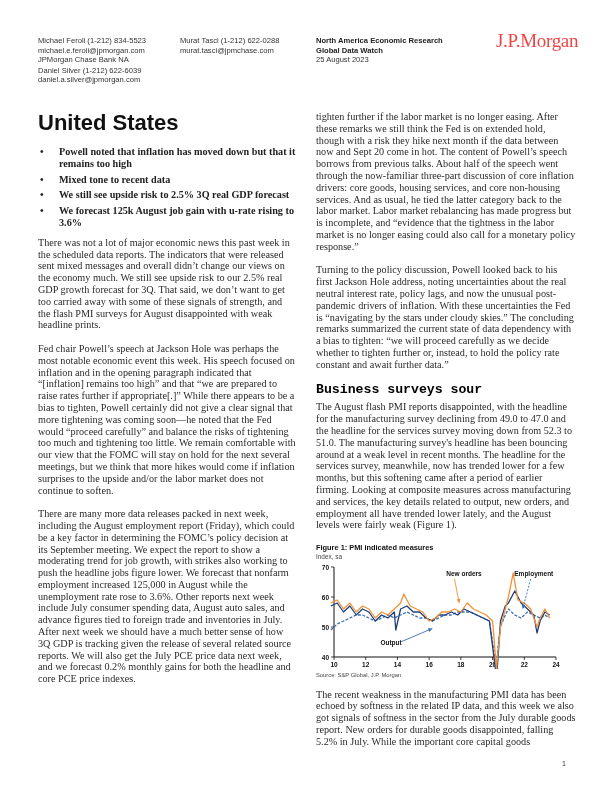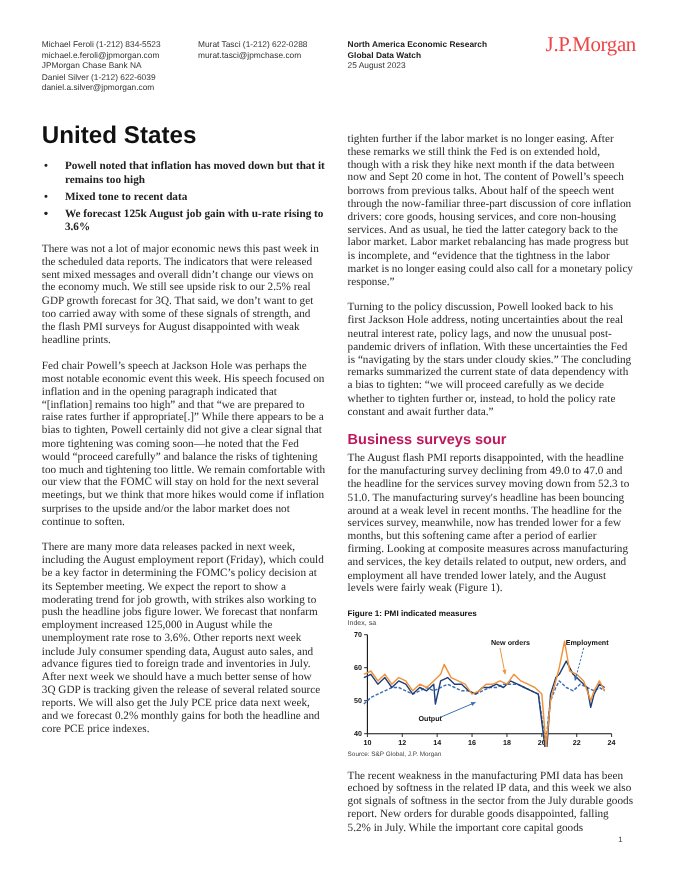--- a/index.html
+++ b/index.html
@@ -4,26 +4,26 @@
 <style>
   html, body { margin:0; padding:0; background:#fff; }
   body { width:612px; height:792px; position:relative; overflow:hidden; color:#222; }
   .hdr { position:absolute; font-family:"Liberation Sans", sans-serif; font-size:7.6px; line-height:9.6px; color:#333; }
   .hdr div { white-space:nowrap; }
   .hdr .b { font-weight:bold; color:#222; }
   #logo { position:absolute; left:496px; top:30px; font-family:"Liberation Serif", serif; font-size:19px; color:#ef4444; letter-spacing:-0.3px; }
   #title { position:absolute; left:38px; top:110px; font-family:"Liberation Sans", sans-serif; font-weight:bold; font-size:22px; color:#111; margin:0; }
   .col { position:absolute; font-family:"Liberation Serif", serif; font-size:10.2px; line-height:11.8px; color:#2a2a2a; text-align:left; }
   #colL { left:38px; top:146px; width:258px; }
-  #colR { left:316px; top:121px; width:260px; }
+  #colR { left:316px; top:111px; width:260px; }
   ul.bullets { list-style:none; margin:0 0 8px 0; padding:0; }
   ul.bullets li { position:relative; padding-left:21px; font-weight:bold; color:#222; margin-bottom:4px; }
   ul.bullets li .dot { position:absolute; left:2px; top:0; }
   p { margin:0 0 11.8px 0; }
-  h2.sec { font-family:Liberation Sans, sans-serif; font-weight:bold; font-size:13.2px; margin:4px 0 4px 0; color:#be185d; line-height:15px; }
+  h2.sec { font-family:Liberation Mono, monospace; font-weight:bold; font-size:13.2px; margin:4px 0 4px 0; color:#000000; line-height:15px; }
   #figure { margin:8px 0 10px 0; width:248px; }
   #fig-title { font-family:"Liberation Sans", sans-serif; font-weight:bold; font-size:7.4px; color:#111; line-height:9px; }
   #fig-unit { font-family:"Liberation Sans", sans-serif; font-size:6.4px; color:#444; line-height:9px; }
   #fig-source { font-family:"Liberation Sans", sans-serif; font-size:5.8px; color:#444; line-height:7px; }
   #chart svg text { font-family:"Liberation Sans", sans-serif; }
   #pagenum { position:absolute; left:562px; top:760px; font-family:"Liberation Sans", sans-serif; font-size:7px; color:#333; }
 </style>
 </head>
 <body>
 
@@ -44,21 +44,21 @@
   <div>25 August 2023</div>
 </div>
 <div id="logo">J.P.Morgan</div>
 
 <h1 id="title">United States</h1>
 
 <div id="colL" class="col">
   <ul class="bullets">
     <li><span class="dot">•</span><span>Powell noted that inflation has moved down but that it remains too high</span></li>
     <li><span class="dot">•</span><span>Mixed tone to recent data</span></li>
-    <li><span class="dot">•</span></li>
+    <li><span class="dot">•</span><span>We still see upside risk to 2.5% 3Q real GDP forecast</span></li>
     <li><span class="dot">•</span><span>We forecast 125k August job gain with u-rate rising to 3.6%</span></li>
   </ul>
   <p>There was not a lot of major economic news this past week in the scheduled data reports. The indicators that were released sent mixed messages and overall didn’t change our views on the economy much. We still see upside risk to our 2.5% real GDP growth forecast for 3Q. That said, we don’t want to get too carried away with some of these signals of strength, and the flash PMI surveys for August disappointed with weak headline prints.</p>
   <p>Fed chair Powell’s speech at Jackson Hole was perhaps the most notable economic event this week. His speech focused on inflation and in the opening paragraph indicated that “[inflation] remains too high” and that “we are prepared to raise rates further if appropriate[.]” While there appears to be a bias to tighten, Powell certainly did not give a clear signal that more tightening was coming soon—he noted that the Fed would “proceed carefully” and balance the risks of tightening too much and tightening too little. We remain comfortable with our view that the FOMC will stay on hold for the next several meetings, but we think that more hikes would come if inflation surprises to the upside and/or the labor market does not continue to soften.</p>
   <p>There are many more data releases packed in next week, including the August employment report (Friday), which could be a key factor in determining the FOMC’s policy decision at its September meeting. We expect the report to show a moderating trend for job growth, with strikes also working to push the headline jobs figure lower. We forecast that nonfarm employment increased 125,000 in August while the unemployment rate rose to 3.6%. Other reports next week include July consumer spending data, August auto sales, and advance figures tied to foreign trade and inventories in July. After next week we should have a much better sense of how 3Q GDP is tracking given the release of several related source reports. We will also get the July PCE price data next week, and we forecast 0.2% monthly gains for both the headline and core PCE price indexes.</p>
 </div>
 
 <div id="colR" class="col">
   <p>tighten further if the labor market is no longer easing. After these remarks we still think the Fed is on extended hold, though with a risk they hike next month if the data between now and Sept 20 come in hot. The content of Powell’s speech borrows from previous talks. About half of the speech went through the now-familiar three-part discussion of core inflation drivers: core goods, housing services, and core non-housing services. And as usual, he tied the latter category back to the labor market. Labor market rebalancing has made progress but is incomplete, and “evidence that the tightness in the labor market is no longer easing could also call for a monetary policy response.”</p>
   <p>Turning to the policy discussion, Powell looked back to his first Jackson Hole address, noting uncertainties about the real neutral interest rate, policy lags, and now the unusual post-pandemic drivers of inflation. With these uncertainties the Fed is “navigating by the stars under cloudy skies.” The concluding remarks summarized the current state of data dependency with a bias to tighten: “we will proceed carefully as we decide whether to tighten further or, instead, to hold the policy rate constant and await further data.”</p>

